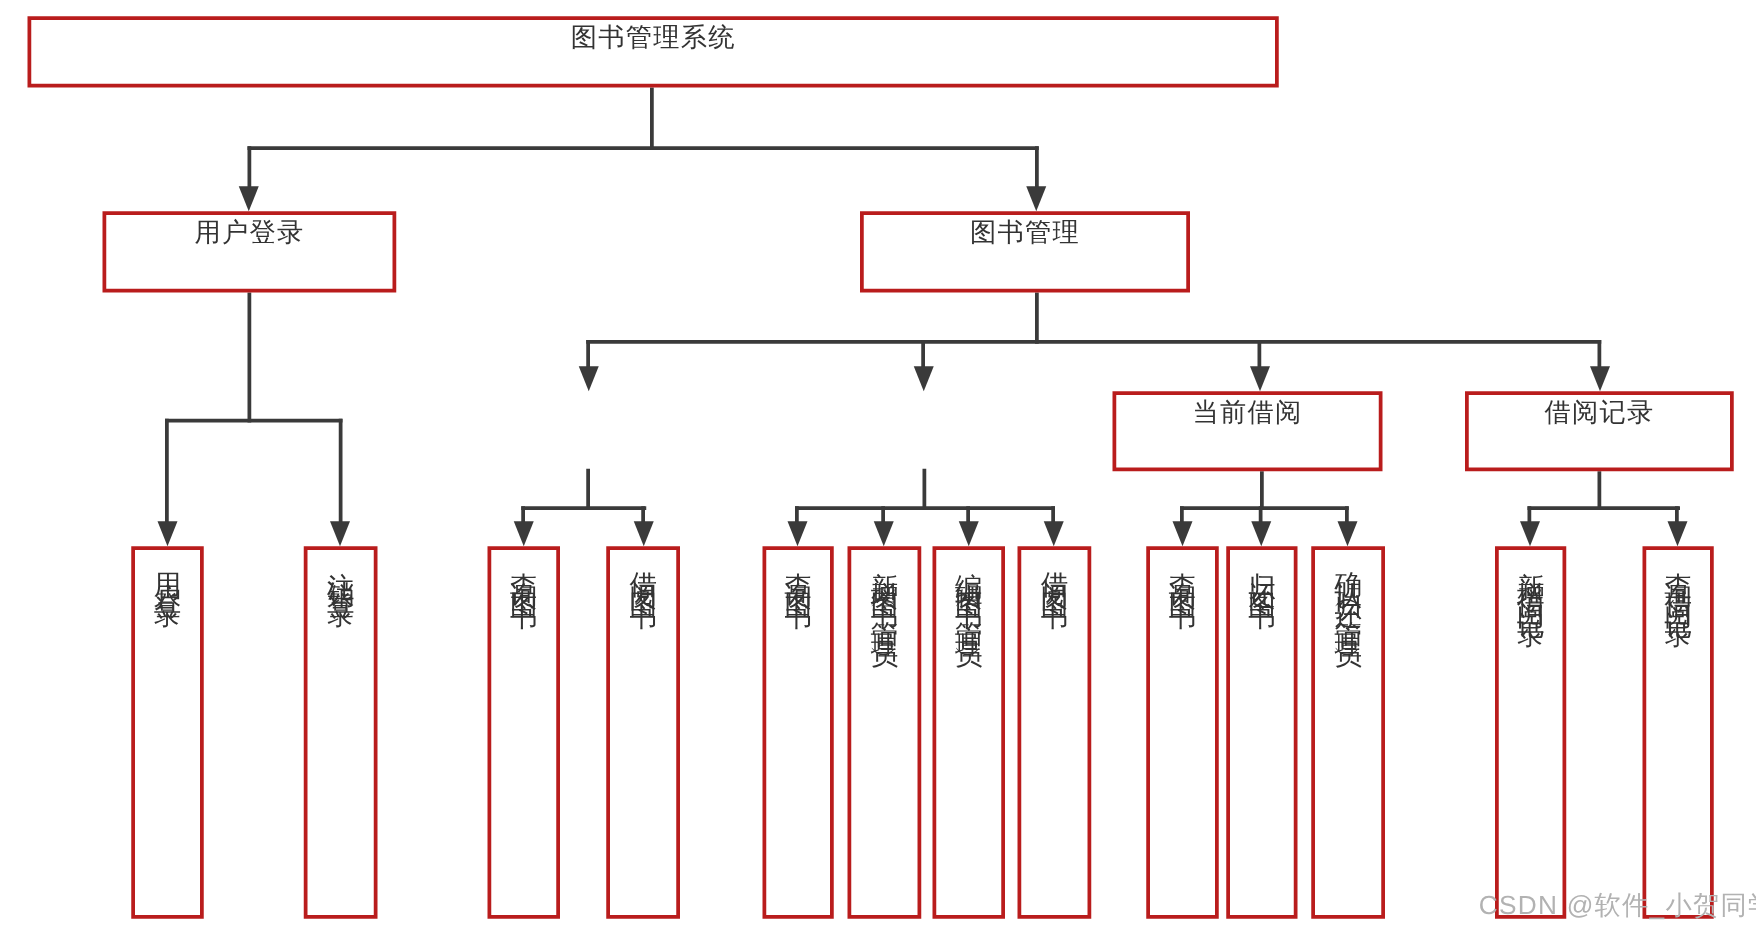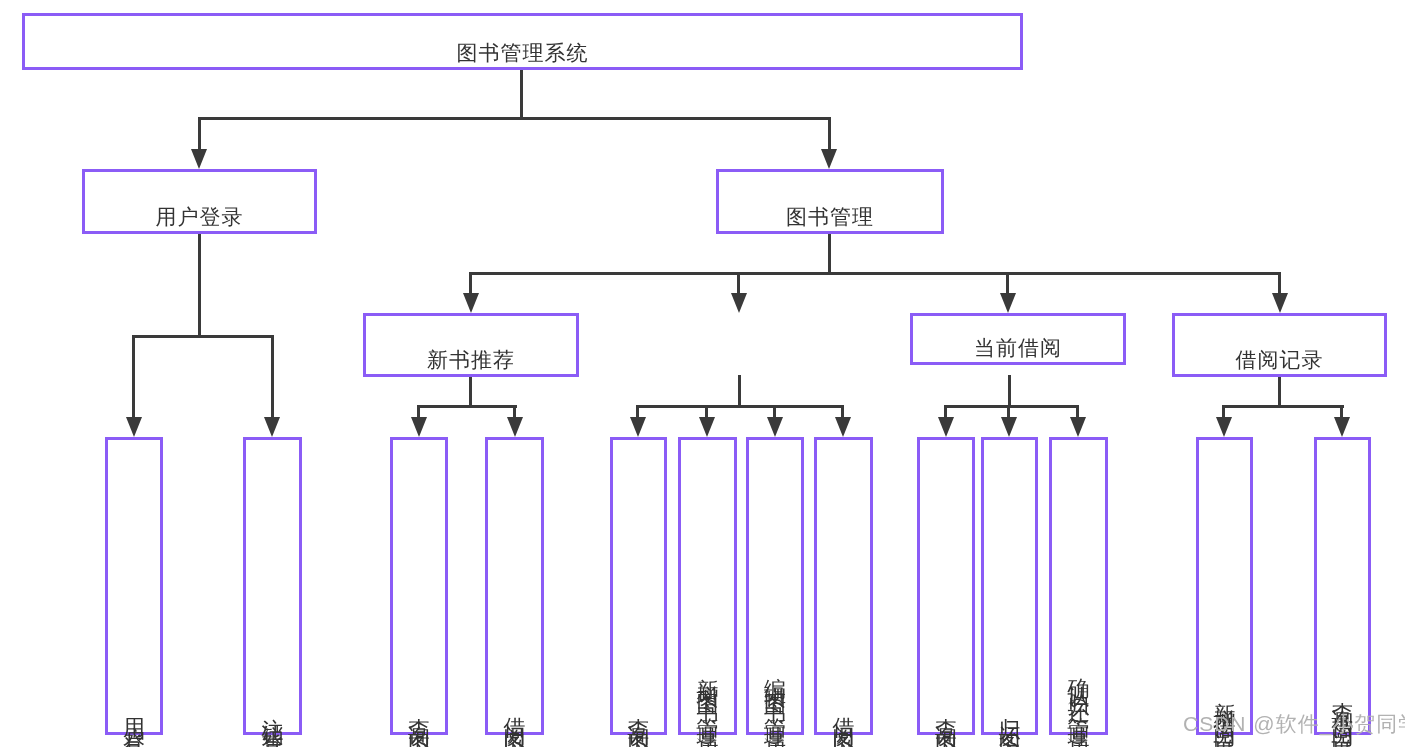--- a/index.html
+++ b/index.html
@@ -1,22 +1,22 @@
 <!DOCTYPE html>
 <html><head>
 <meta charset="utf-8">
 <style>
   html,body{margin:0;padding:0;background:#ffffff;}
   .stage{
     position:relative;width:1405px;height:747px;background:#ffffff;overflow:hidden;
     font-family:"Liberation Sans","DejaVu Sans",sans-serif;color:#333333;
   }
   .box{
-    position:absolute;box-sizing:border-box;border:3px solid #8b5cf6;background:#ffffff;
-    display:flex;align-items:flex-end;justify-content:center;
+    position:absolute;box-sizing:border-box;border:3px solid #b91c1c;background:#ffffff;
+    display:flex;align-items:flex-start;justify-content:center;
   }
   .hlabel{font-size:21px;letter-spacing:1px;color:#333333;white-space:nowrap;}
   .vtext{
     writing-mode:vertical-rl;text-orientation:mixed;
     font-size:22px;letter-spacing:8px;color:#333333;line-height:1;white-space:nowrap;
   }
   .vline{position:absolute;width:3px;background:#3a3a3a;}
   .hline{position:absolute;height:3px;background:#3a3a3a;}
   .ahead{
     position:absolute;width:0;height:0;
@@ -92,28 +92,25 @@
   <div class="vline" style="left:1340px;top:405px;height:14px"></div>
   <div class="ahead" style="left:1334px;top:417px"></div>
 
   <div class="box" style="left:22px;top:13px;width:1001px;height:57px">
     <span class="hlabel">图书管理系统</span>
   </div>
 
   <div class="box" style="left:82px;top:169px;width:235px;height:65px">
     <span class="hlabel">用户登录</span>
   </div>
-  <div class="box" style="left:716px;top:169px;width:228px;height:65px">
+  <div class="box" style="left:688px;top:169px;width:264px;height:65px">
     <span class="hlabel">图书管理</span>
   </div>
 
-  <div class="box" style="left:363px;top:313px;width:216px;height:64px">
-    <span class="hlabel">新书推荐</span>
-  </div>
-  <div class="box" style="left:910px;top:313px;width:216px;height:52px">
+  <div class="box" style="left:890px;top:313px;width:216px;height:64px">
     <span class="hlabel">当前借阅</span>
   </div>
   <div class="box" style="left:1172px;top:313px;width:215px;height:64px">
     <span class="hlabel">借阅记录</span>
   </div>
 
   <div class="box" style="left:105px;top:437px;width:58px;height:298px">
     <span class="vtext">用户登录</span>
   </div>
   <div class="box" style="left:243px;top:437px;width:59px;height:298px">

